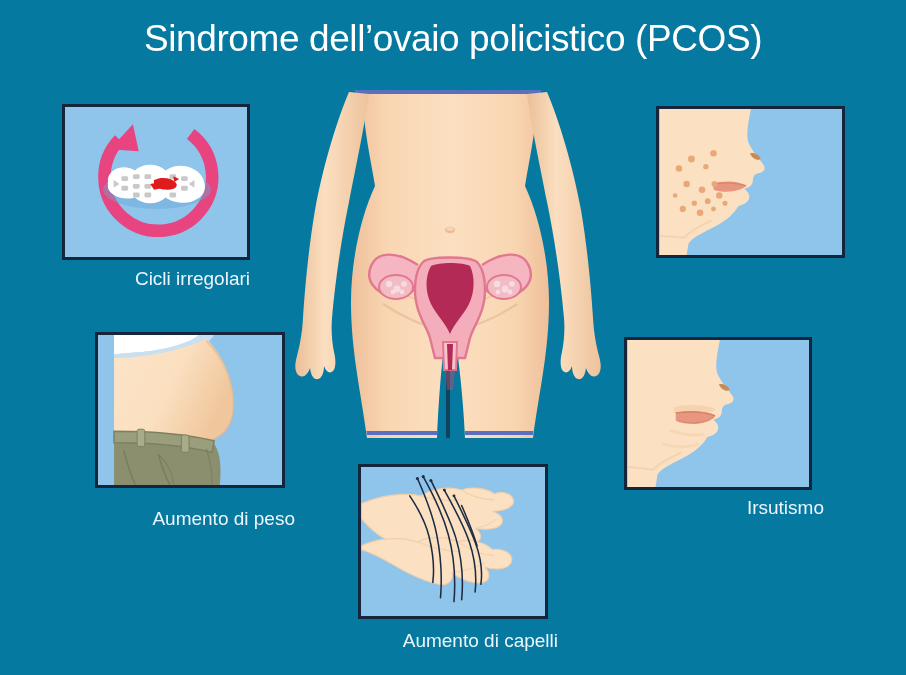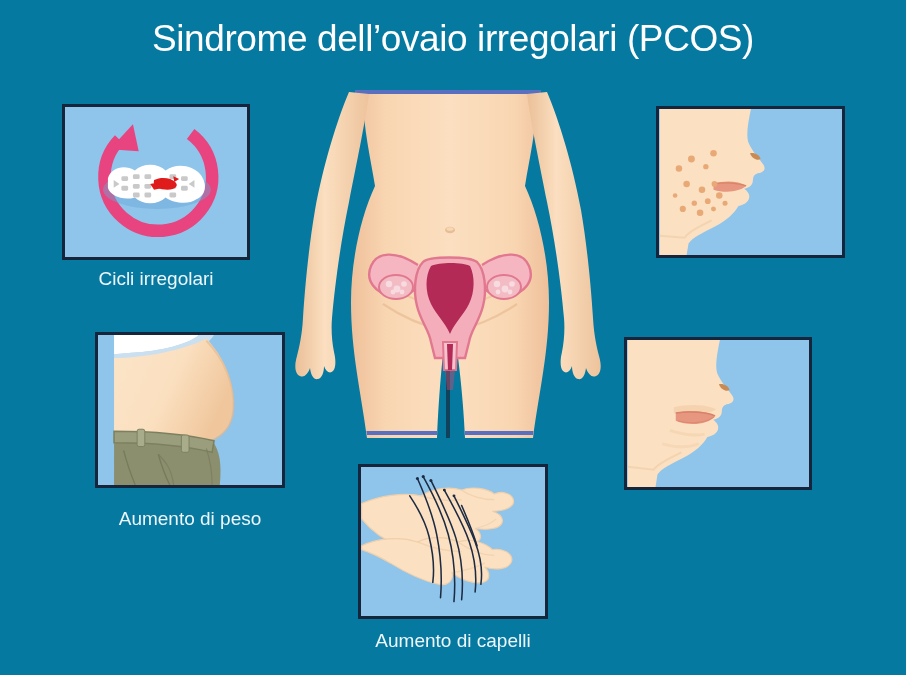--- a/index.html
+++ b/index.html
@@ -34,21 +34,21 @@
   
   .panel {
     position: absolute;
     box-sizing: border-box;
     border: 3px solid #15253c;
     background: #8fc4eb;
     overflow: hidden;
   }
   .panel-label {
     position: absolute;
-    text-align: center;
+    text-align: right;
     color: #eef6fb;
     font-size: 19px;
     font-weight: 400;
     white-space: nowrap;
     font-family: "Liberation Sans", sans-serif;
   }
   .art {
     position: absolute;
     left: 0; top: 0;
     width: 100%;
@@ -64,21 +64,21 @@
     width: 330px;
     height: 355px;
   }
   #torso-wrap svg { display: block; width: 100%; height: 100%; }
 </style>
 </head>
 <body>
 
 <div id="stage">
 
-  <div id="title">Sindrome dell’ovaio irregolari (PCOS)</div>
+  <div id="title">Sindrome dell’ovaio policistico (PCOS)</div>
 
   <div id="torso-wrap">
     <svg viewBox="0 0 330 355" xmlns="http://www.w3.org/2000/svg">
       <defs>
         <linearGradient id="skinG" x1="0" y1="0" x2="1" y2="0">
           <stop offset="0%" stop-color="#eec09a"></stop>
           <stop offset="18%" stop-color="#f9d6b2"></stop>
           <stop offset="50%" stop-color="#fbdfc0"></stop>
           <stop offset="82%" stop-color="#f9d6b2"></stop>
           <stop offset="100%" stop-color="#eec09a"></stop>
@@ -364,20 +364,21 @@
       <path d="M50,76 C64,72 82,74 91,79 C84,88 64,90 50,84 Z" fill="#e7967f"></path>
       <path d="M50,76 C64,74 82,75 91,79" fill="none" stroke="#d9826a" stroke-width="1.5"></path>
       <path d="M52,84 C66,88 82,86 90,80" fill="none" stroke="#d9826a" stroke-width="1.1" opacity="0.7"></path>
 
       <path d="M44,94 C56,98 70,100 80,98" fill="none" stroke="#f0cfa9" stroke-width="3" opacity="0.55"></path>
       <path d="M36,108 C50,112 64,112 74,108" fill="none" stroke="#f0cfa9" stroke-width="3" opacity="0.45"></path>
 
       <path d="M0,132 L27,135 C31,129 42,124 56,117" fill="none" stroke="#f0cfa9" stroke-width="2" opacity="0.7"></path>
     </svg>
   </div>
+  <div class="panel-label" style="left:614px;top:497px;width:210px;">Irsutismo</div>
 
   <div class="panel" style="left:358px;top:464px;width:190px;height:155px;">
     <svg class="art" viewBox="0 0 190 155" xmlns="http://www.w3.org/2000/svg">
 
       <g>
         <path d="M0,38
                  C18,30 44,26 62,30
                  C74,22 92,20 104,24
                  C114,20 130,22 138,28
                  C146,24 158,28 158,36

